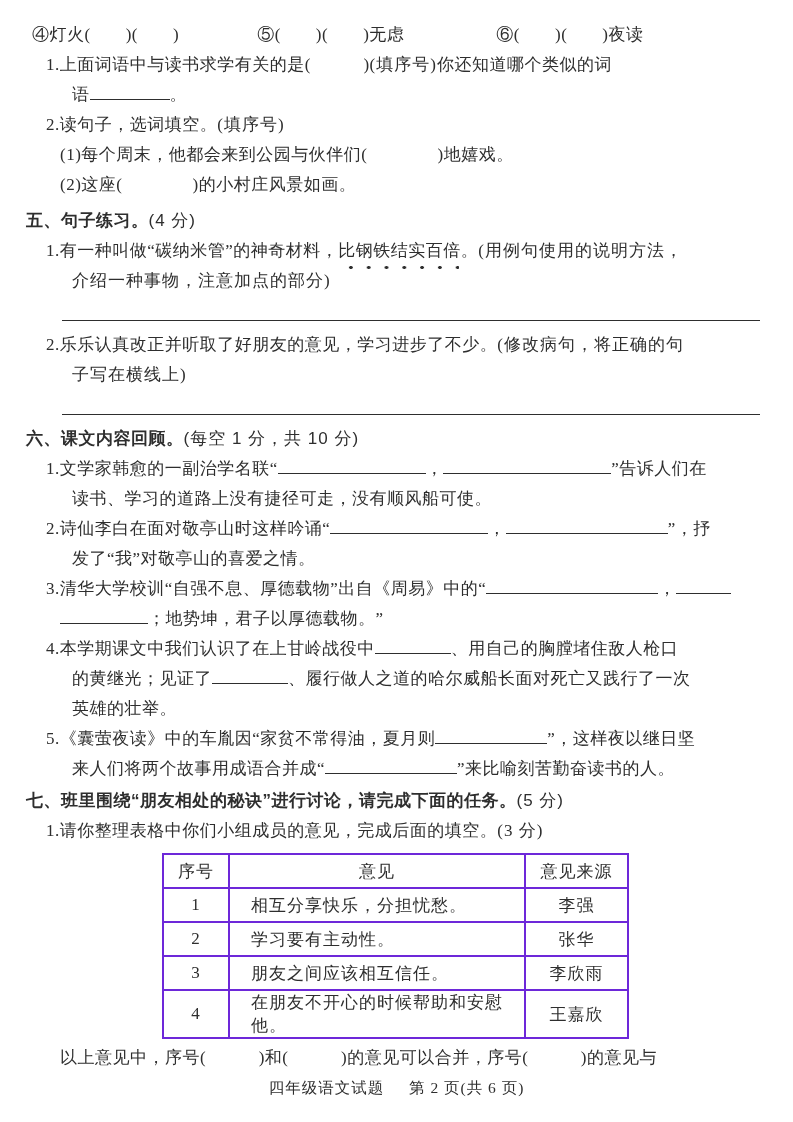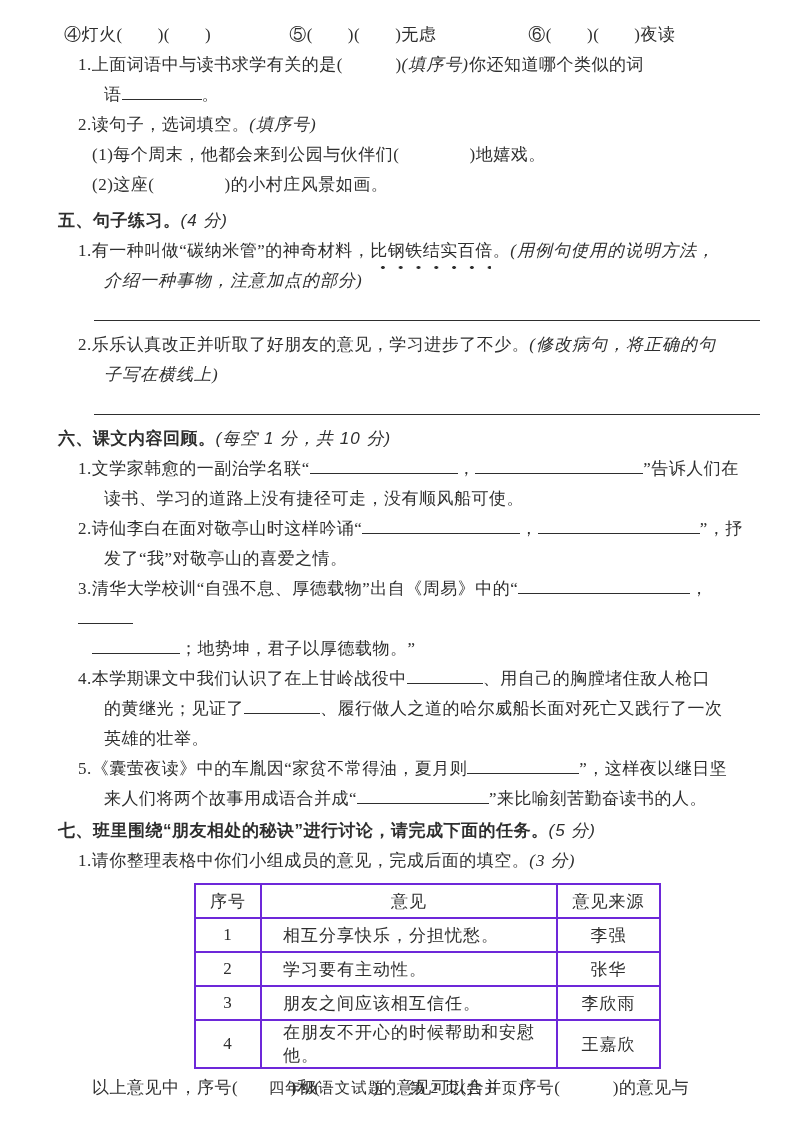--- a/index.html
+++ b/index.html
@@ -7,41 +7,40 @@
     width:793px; height:1122px;
     background:#ffffff;
     font-family:"Liberation Serif","DejaVu Serif",serif;
     color:#2e2e2e;
     overflow:hidden;
     position:relative;
   }
   .page {
     box-sizing:border-box;
     width:793px; height:1122px;
-    padding:20px 33px 0 56px;
+    padding:20px 33px 0 24px;
     position:relative;
   }
   .line {
     font-size:17px;
     line-height:30px;
     white-space:pre-wrap;
     letter-spacing:0.5px;
   }
   .sec-heading {
     font-family:"Liberation Sans","DejaVu Sans",sans-serif;
     font-weight:700;
     padding-left:2px;
     letter-spacing:0.5px;
   }
   .sec-heading .instr { font-weight:400; }
   .ind-item { padding-left:22px; }
   .ind-cont { padding-left:48px; }
   .ind-sub  { padding-left:36px; }
   .instr {
-    font-style:italic;
     letter-spacing:1px;
   }
   .blank {
     display:inline-block;
     border-bottom:1px solid #2e2e2e;
     height:1.05em;
     vertical-align:baseline;
   }
   .answer-rule {
     border-bottom:1.4px solid #2e2e2e;

